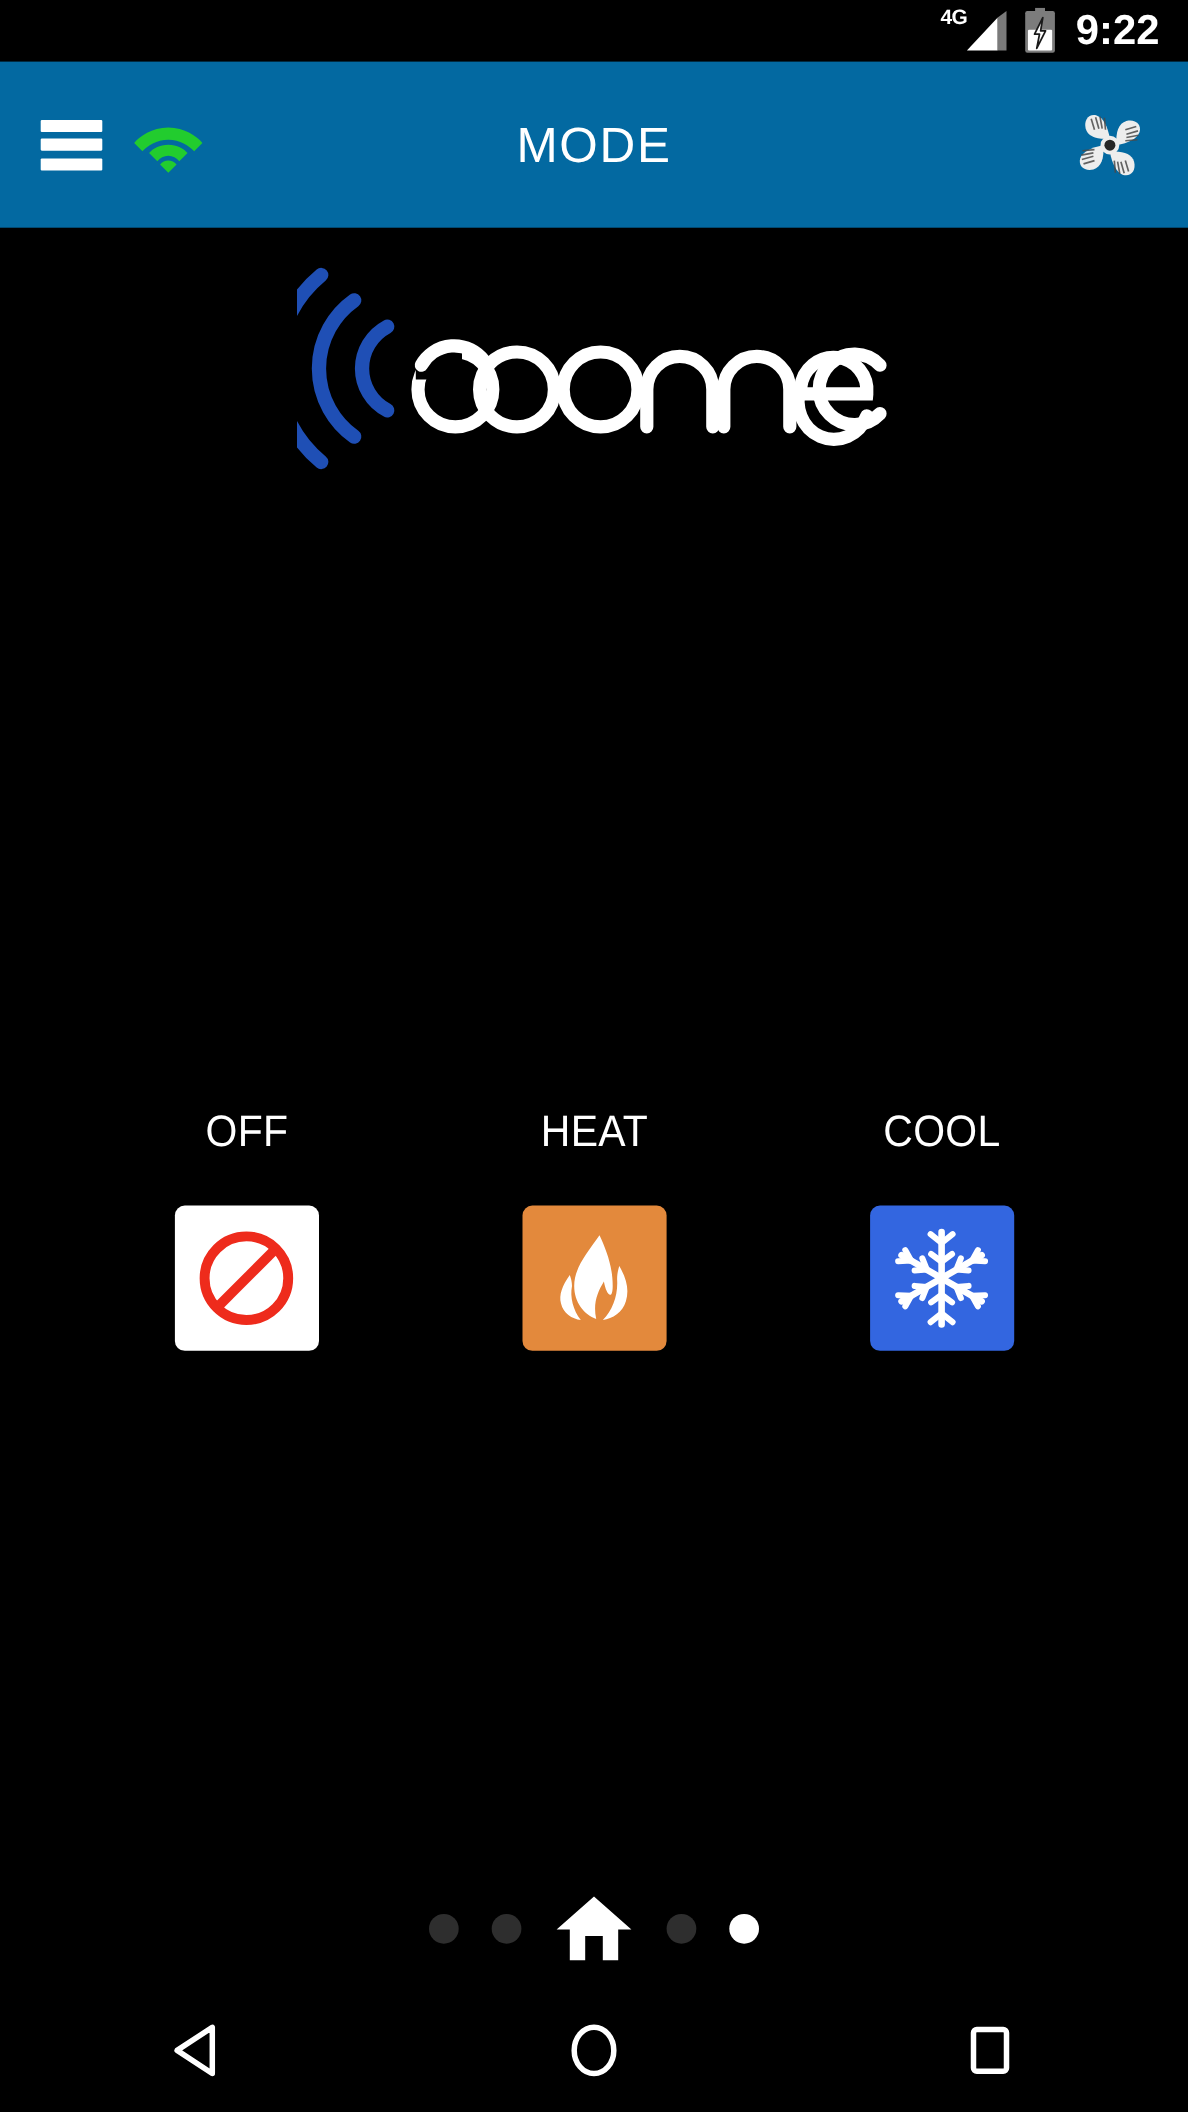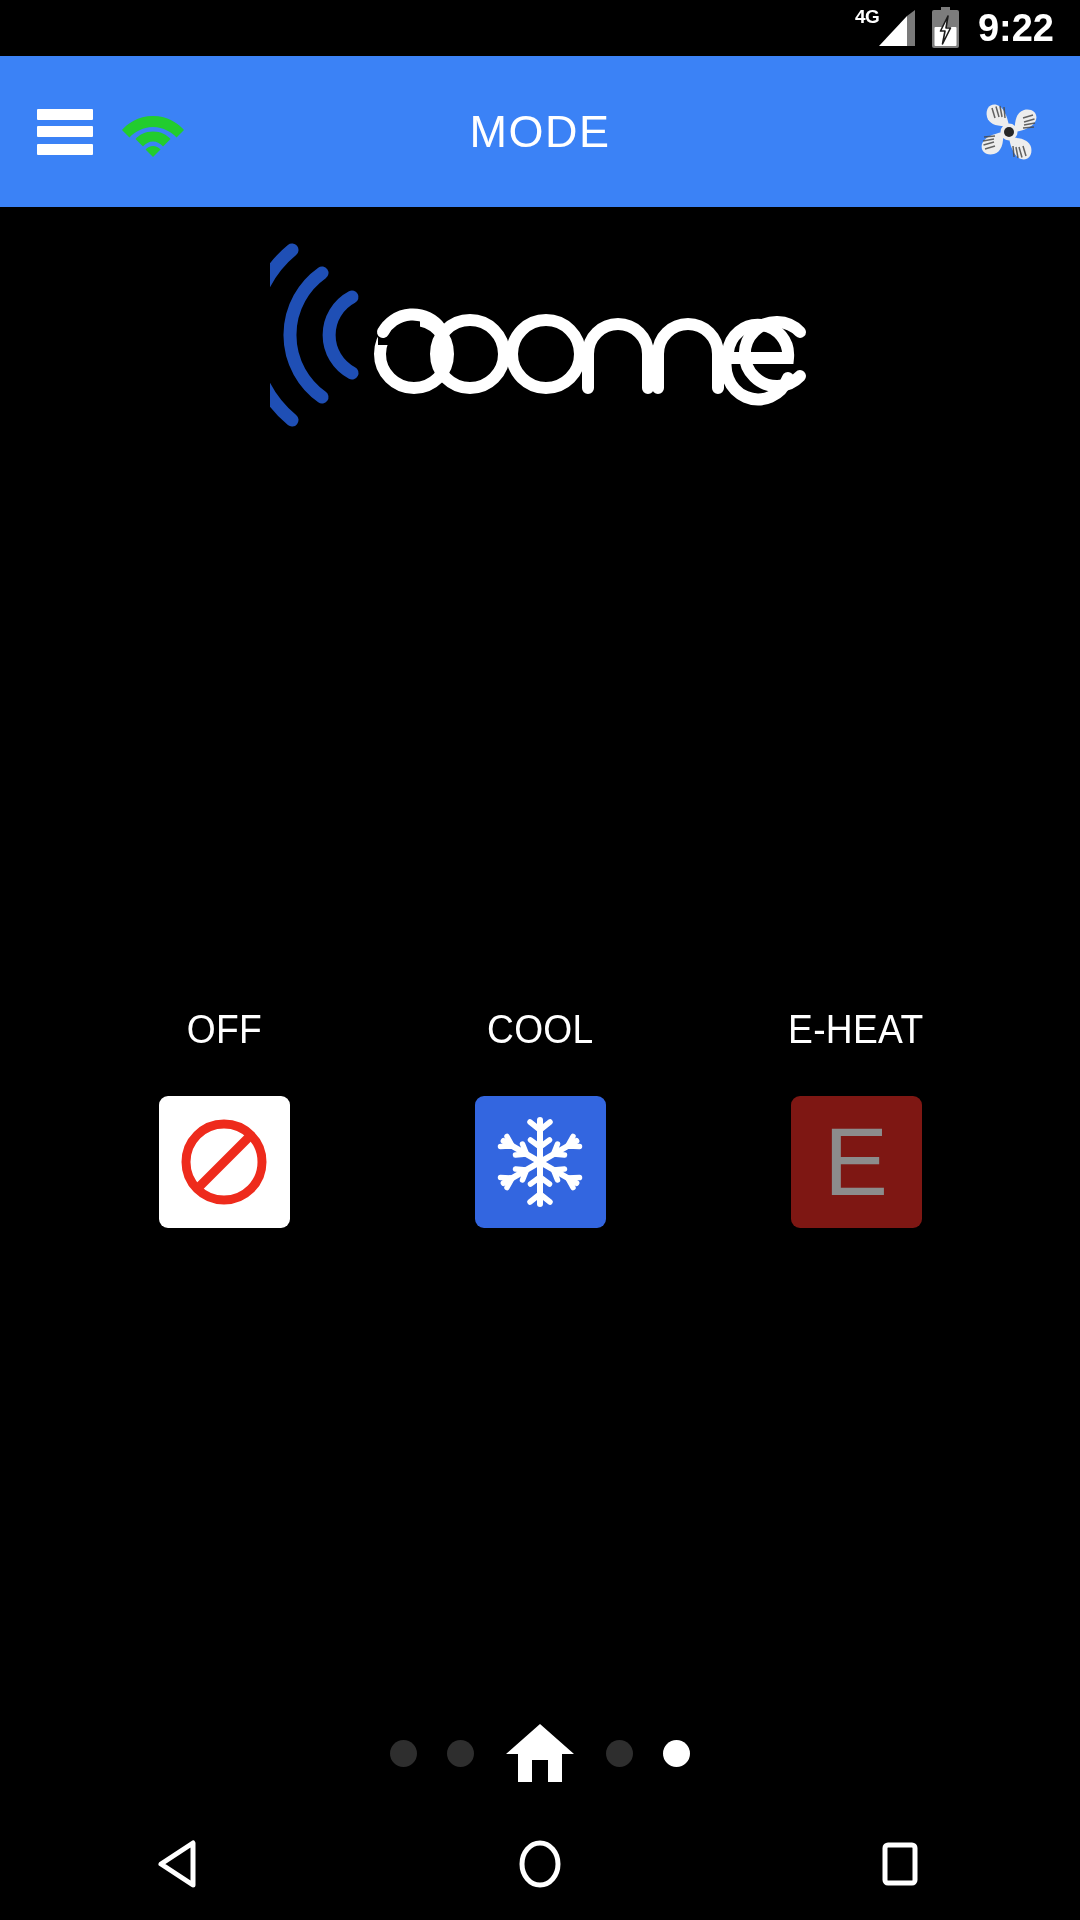--- a/index.html
+++ b/index.html
@@ -26,21 +26,21 @@
   .sb-battery { width:29px; height:42px; display:block; }
   .sb-time {
     color:#fff; font-size:38px; font-weight:700;
     letter-spacing:0px; line-height:1; margin-left:4px;
     font-family:"Liberation Sans", sans-serif;
   }
 
   
   .appbar {
     position:absolute; top:56px; left:0; width:1080px; height:151px;
-    background:#3b82f6; display:flex; align-items:center;
+    background:#0369a1; display:flex; align-items:center;
   }
   .hamburger {
     position:absolute; left:37px; top:50%; transform:translateY(-50%);
     width:56px; height:46px; display:flex; flex-direction:column;
     justify-content:space-between; cursor:pointer;
   }
   .hamburger span { display:block; width:56px; height:11px; background:#fff; border-radius:1px; }
   .wifi-icon { position:absolute; left:120px; top:50%; transform:translateY(-50%); width:66px; height:52px; }
   .appbar-title {
     position:absolute; left:0; width:1080px; text-align:center;
@@ -211,20 +211,31 @@
       <div class="sel-bar"></div>
       <div class="mode-label">OFF</div>
       <div class="mode-tile" style="background:#FFFFFF">
         <svg class="tile-ico" viewBox="0 0 98 98" aria-hidden="true">
           <circle cx="49" cy="49" r="38" fill="none" stroke="#EE2B1C" stroke-width="9"></circle>
           <line x1="23" y1="75" x2="75" y2="23" stroke="#EE2B1C" stroke-width="9" stroke-linecap="butt"></line>
         </svg>
       </div>
     </div>
 
+    <div class="mode-item">
+      <div class="sel-bar"></div>
+      <div class="mode-label">HEAT</div>
+      <div class="mode-tile" style="background:#E3893C">
+        <svg class="tile-ico" viewBox="0 0 98 98" aria-hidden="true">
+          <path d="M54 10 C 42 27 31 40 31 56 C 31 71 40 82 51 86 C 48 72 52 62 58 52 C 60 64 66 70 66 56 C 66 38 60 23 54 10 Z" fill="#FFFFFF"></path>
+          <path d="M27 46 C 20 56 17 64 19 72 C 21 81 29 86 37 87 C 30 78 27 66 29 56 C 29 52 28 49 27 46 Z" fill="#FFFFFF"></path>
+          <path d="M72 38 C 79 50 81 60 78 70 C 75 80 66 86 57 87 C 66 78 71 64 70 50 C 70 45 71 41 72 38 Z" fill="#FFFFFF"></path>
+        </svg>
+      </div>
+    </div>
 
     <div class="mode-item">
       <div class="sel-bar"></div>
       <div class="mode-label">COOL</div>
       <div class="mode-tile" style="background:#3366E0">
         <svg class="tile-ico" viewBox="0 0 98 98" aria-hidden="true">
           <g stroke="#FFFFFF" stroke-width="6" stroke-linecap="round" fill="none">
             <g>
               <line x1="49" y1="7" x2="49" y2="91"></line>
               <line x1="12.6" y1="28" x2="85.4" y2="70"></line>
@@ -243,27 +254,20 @@
               <path d="M62.5 57 L73.5 56 M62.5 57 L66.5 67"></path>
               <path d="M62.5 41 L73.5 42 M62.5 41 L66.5 31"></path>
               <path d="M35.5 57 L24.5 56 M35.5 57 L31.5 67"></path>
             </g>
           </g>
         </svg>
       </div>
     </div>
 
 
-    <div class="mode-item">
-      <div class="sel-bar"></div>
-      <div class="mode-label">E-HEAT</div>
-      <div class="mode-tile" style="background:#7E1713">
-        <span class="eheat-letter">E</span>
-      </div>
-    </div>
   </div>
 
   <div class="pager">
     <div class="dot"></div>
     <div class="dot"></div>
     <svg class="home-ind" viewBox="0 0 72 62" aria-hidden="true">
       <path d="M36 2 L70 32 L58 32 L58 60 L44 60 L44 38 L28 38 L28 60 L14 60 L14 32 L2 32 Z" fill="#FFFFFF"></path>
     </svg>
     <div class="dot"></div>
     <div class="dot active"></div>

